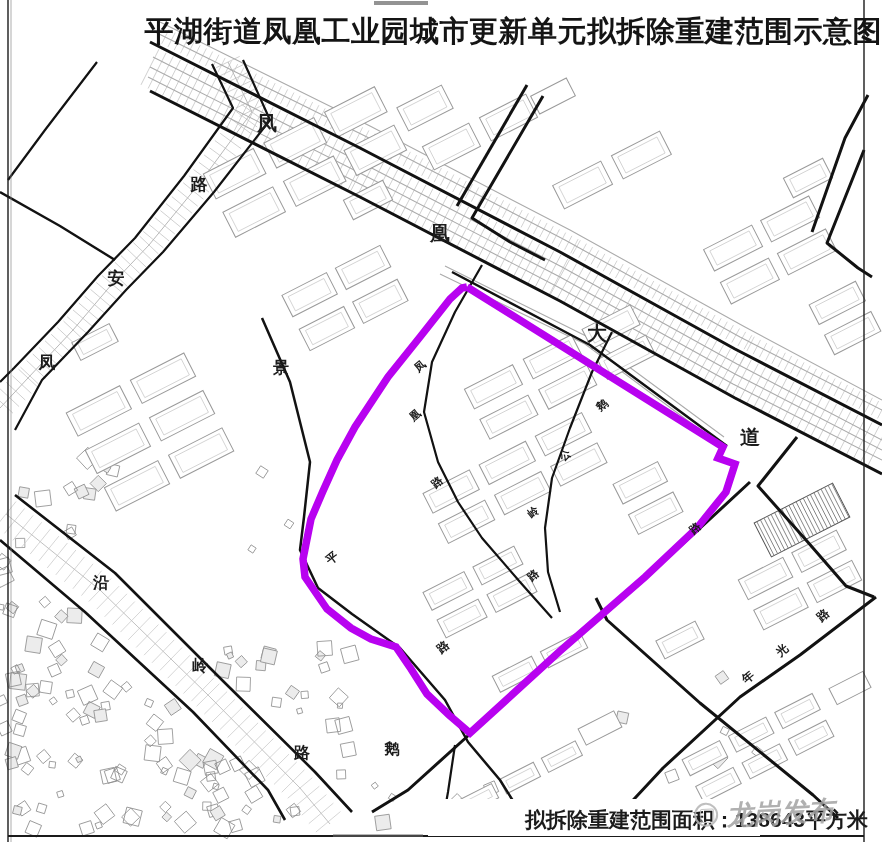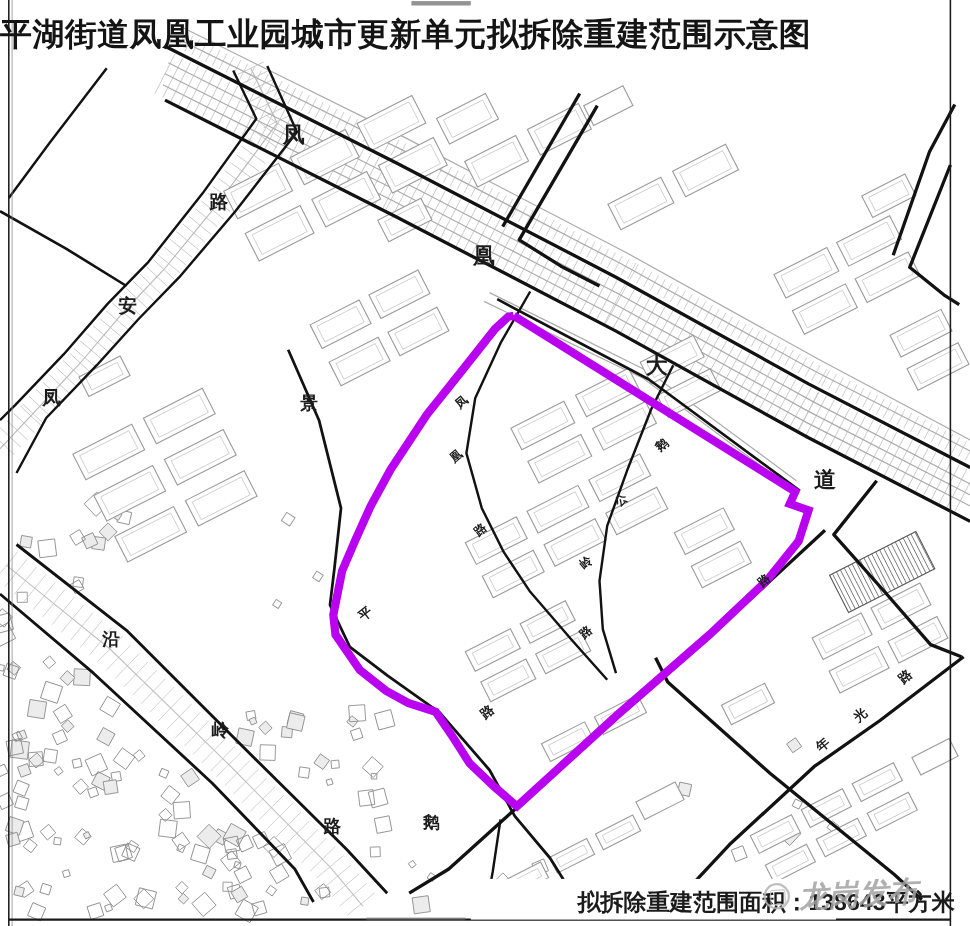--- a/index.html
+++ b/index.html
@@ -1,19 +1,19 @@
 <!DOCTYPE html>
 <html><head>
 <meta charset="utf-8">
 <style>
   html,body{margin:0;padding:0;background:#fff;}
   .stage{position:relative;width:882px;height:842px;background:#fff;overflow:hidden;
          font-family:"Liberation Sans","DejaVu Sans",sans-serif;}
   #map{position:absolute;left:0;top:0;width:882px;height:842px;}
-  .title{position:absolute;left:0;top:12px;width:100%;text-align:left;
+  .title{position:absolute;left:0;top:12px;width:100%;text-align:right;
          font-size:29px;font-weight:700;color:#141414;letter-spacing:0.5px;}
   .caption-bar{position:absolute;left:428px;top:799px;width:332px;height:37px;background:#fff;}
   .caption-text{position:absolute;left:448px;top:806px;width:420px;font-size:21px;
          font-weight:700;color:#1b1b1b;white-space:nowrap;text-align:right;}
   .watermark{position:absolute;left:686px;top:789px;width:186px;height:42px;color:#a8a8a8;
          opacity:.85;transform:rotate(-3deg);}
   .watermark .logo{position:absolute;left:8px;top:10px;width:24px;height:24px;border:2px solid #b5b5b5;
          border-radius:50%;box-sizing:border-box;}
   .watermark .logo:after{content:"";position:absolute;left:4px;top:4px;width:12px;height:12px;
          border:1.5px solid #bdbdbd;border-radius:2px;}

